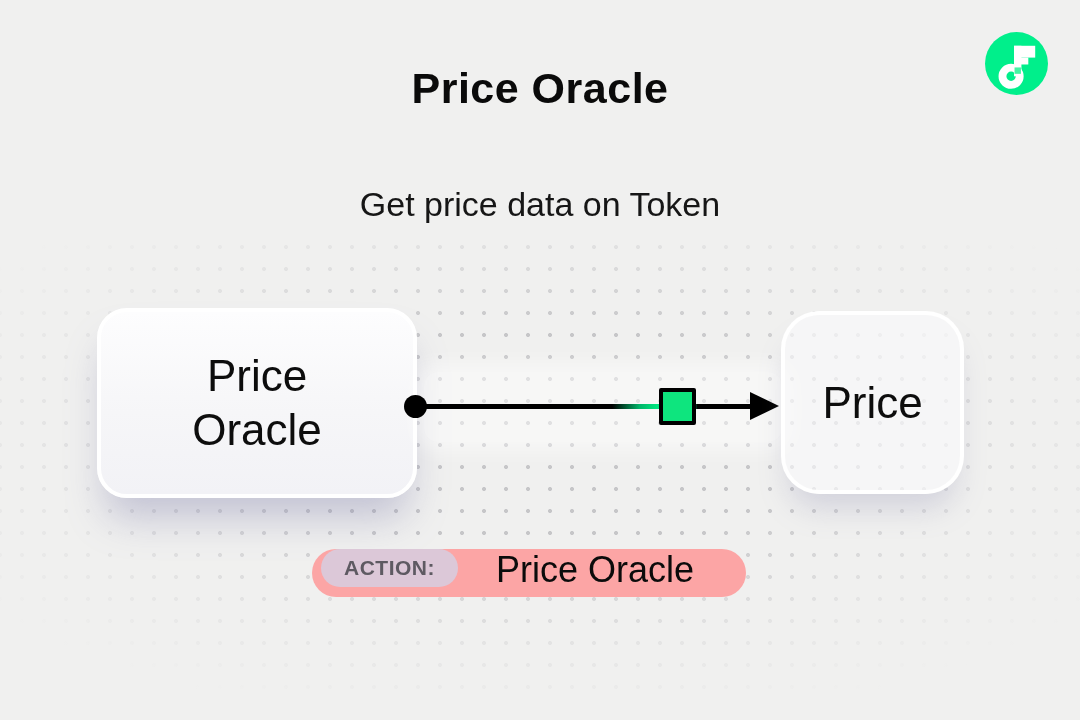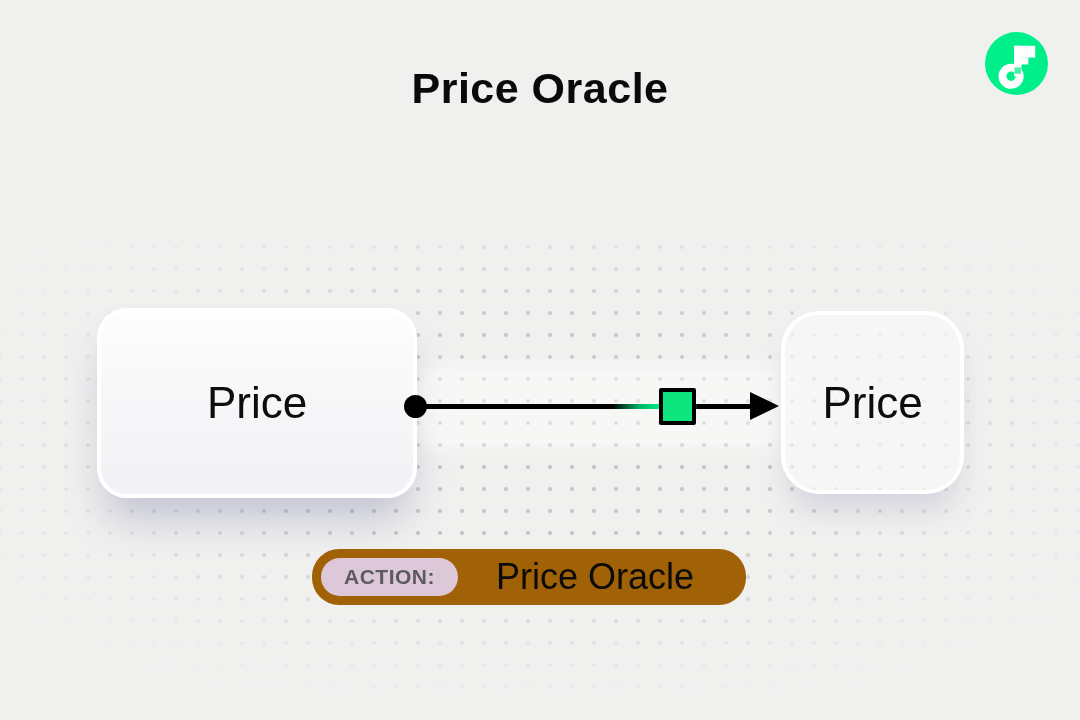--- a/index.html
+++ b/index.html
@@ -127,25 +127,24 @@
     width: 0; height: 0;
     border-top: 14.5px solid transparent;
     border-bottom: 14.5px solid transparent;
     border-left: 29px solid #000;
   }
 
   
   .action-badge {
     position: absolute;
     left: 312px; top: 549px;
-    width: 434px; height: 56px;
+    width: 434px; height: 48px;
     border-radius: 27px;
-    background: #a16207;
+    background: #fca5a5;
     display: flex;
-    align-items: center;
   }
   .action-badge-label {
     margin-left: 9px;
     width: 137px; height: 38px;
     border-radius: 19px;
     background: #dcc8d8;
     display: flex;
     align-items: center;
     justify-content: center;
     font-size: 21px;
@@ -164,35 +163,37 @@
 </style>
 </head>
 <body>
 
 <div class="canvas">
 
   <div class="dot-grid"></div>
   <div class="dot-fade"></div>
 
   <h1 class="page-title">Price Oracle</h1>
+  <div class="page-subtitle">Get price data on Token</div>
 
   <div class="brand-logo">
     <svg width="63" height="63" viewBox="0 0 64 64" aria-hidden="true">
       <circle cx="32" cy="32" r="32" fill="#00EF8B"></circle>
       <rect x="29.5" y="14" width="21.5" height="12" fill="#ffffff"></rect>
       <rect x="29.5" y="26" width="14.5" height="7" fill="#ffffff"></rect>
       <rect x="29.5" y="14" width="7.5" height="31" fill="#ffffff"></rect>
       <circle cx="26.5" cy="45" r="8.75" fill="none" stroke="#ffffff" stroke-width="8"></circle>
       <rect x="30" y="36" width="6.5" height="6.5" fill="#44F5A4"></rect>
     </svg>
   </div>
 
   <div class="node node-source">
     <div class="node-label">
       <span style="display:block">Price</span>
+      <span style="display:block">Oracle</span>
     </div>
   </div>
 
   <div class="connector-glow"></div>
   <div class="connector-line"></div>
   <div class="connector-start-dot"></div>
   <div class="connector-action-marker"></div>
   <div class="connector-arrowhead"></div>
 
   <div class="node node-target">

